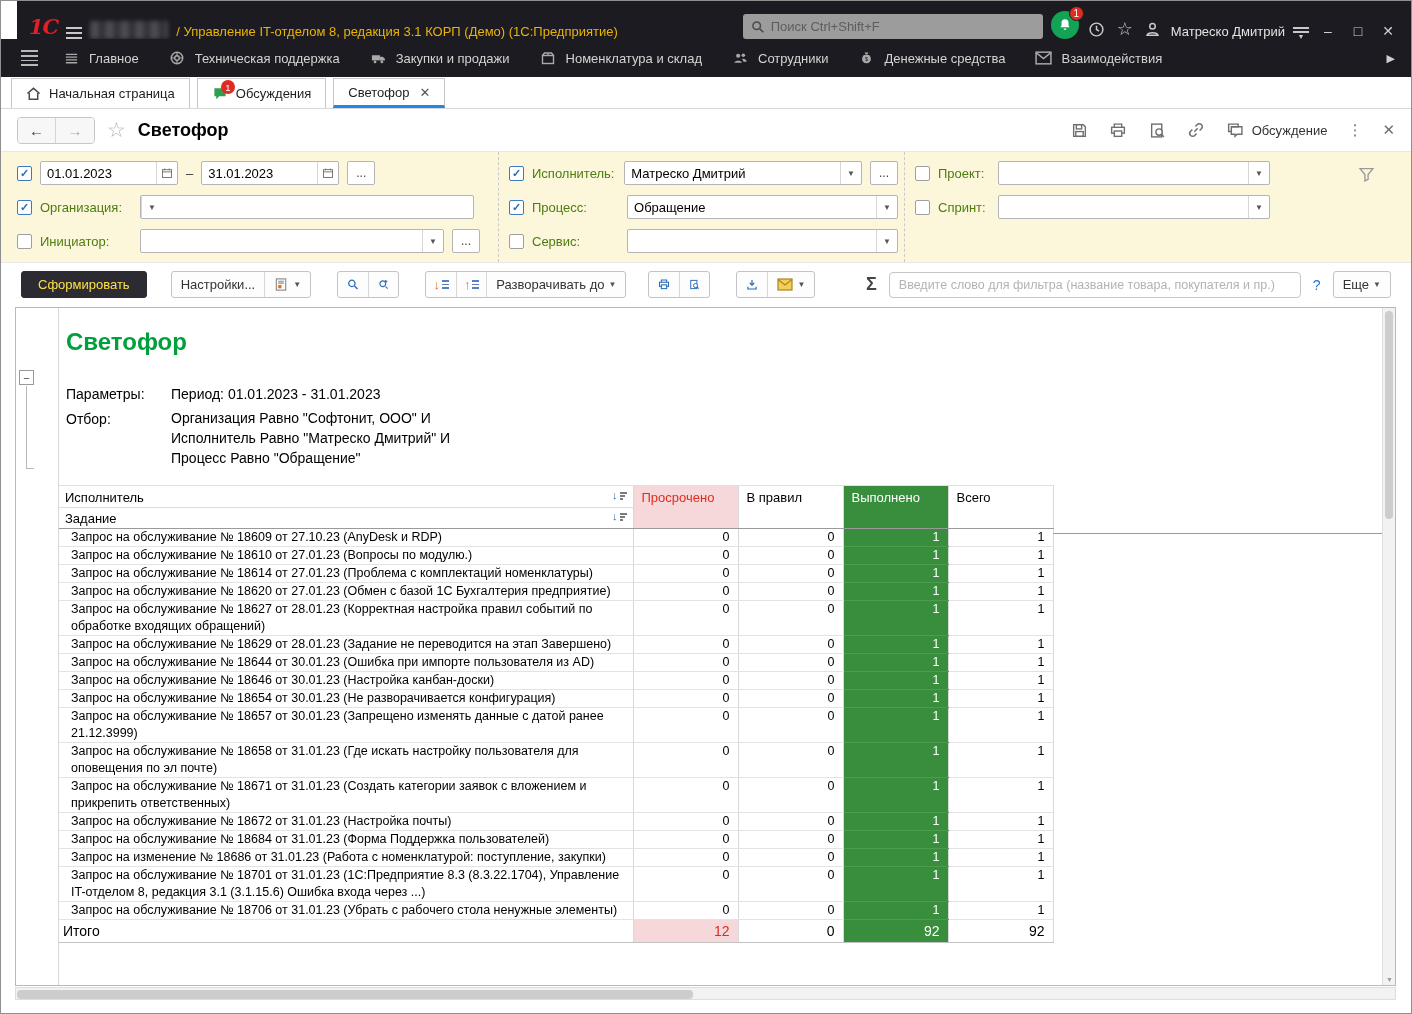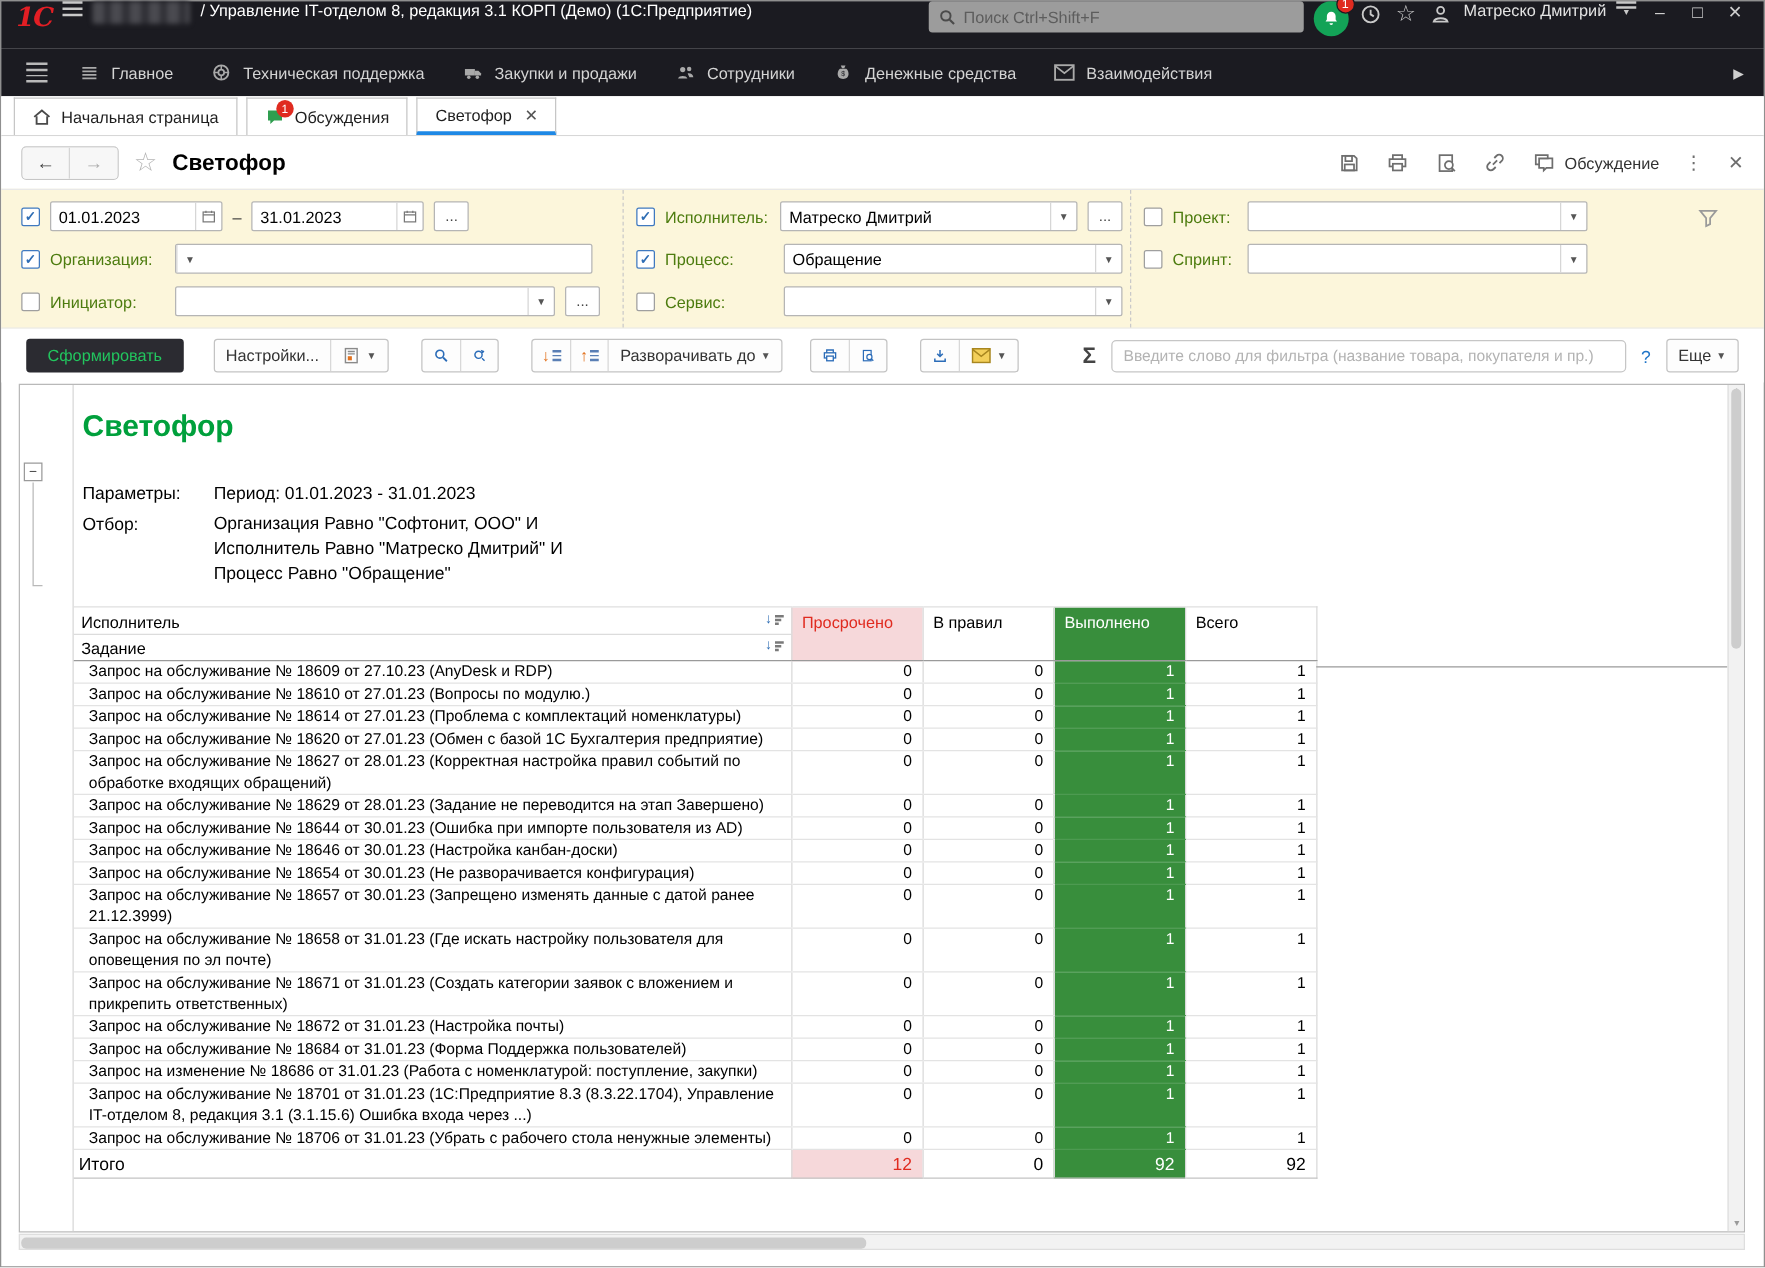--- a/index.html
+++ b/index.html
@@ -1,26 +1,26 @@
 <!DOCTYPE html>
 <html><head>
 <meta charset="utf-8">
 <style>
   *{box-sizing:border-box;margin:0;padding:0}
   html,body{width:1412px;height:1014px}
   body{font-family:"Liberation Sans",sans-serif;background:#fff;position:relative;overflow:hidden}
   .window{position:absolute;inset:0;border:1px solid #8f8f8f;background:#fff}
 
   
-  .titlebar{position:absolute;left:0;top:0;right:0;height:38px;background:#1b1b21;display:flex;align-items:flex-start;padding:0 12px;color:#d8d8d8;gap:8px}
+  .titlebar{position:absolute;left:16px;top:0;right:0;height:38px;background:#1b1b21;display:flex;align-items:flex-end;padding:0 12px;color:#d8d8d8;gap:8px}
   .logo1c{color:#e31e24;font-family:"DejaVu Serif",serif;font-weight:bold;font-style:italic;font-size:21px;letter-spacing:-1px}
   .hamb{display:inline-flex;flex-direction:column;gap:3px;cursor:pointer}
   .hamb i{display:block;width:16px;height:2px;background:#c9c9c9}
   .blurblock{width:78px;height:18px;border-radius:2px;background:repeating-linear-gradient(90deg,#4a4a50 0 9px,#303036 9px 15px);filter:blur(2px)}
-  .apptitle{font-size:13px;color:#ffffff;white-space:nowrap}
+  .apptitle{font-size:13px;color:#eab308;white-space:nowrap}
   .tsearch{margin-left:auto;width:300px;height:25px;background:#9c9c9c;border-radius:3px;display:flex;align-items:center;gap:6px;padding:0 8px;color:#4b4b4b}
   .tsearch input{border:0;outline:0;background:transparent;flex:1;font-size:13px;color:#3c3c3c}
   .tsearch input::placeholder{color:#5d5d5d}
   .bellwrap{position:relative;width:28px;height:28px}
   .bellcirc{width:28px;height:28px;border-radius:50%;background:#13a357;display:flex;align-items:center;justify-content:center}
   .badge{position:absolute;top:-5px;right:-5px;min-width:15px;height:15px;border-radius:8px;background:#e02b20;color:#fff;font-size:10px;display:flex;align-items:center;justify-content:center;padding:0 3px;border:1px solid #1b1b21}
   .ticon{width:20px;height:20px;color:#c9c9c9;display:inline-flex;align-items:center;justify-content:center;cursor:pointer}
   .username{font-size:13px;color:#e2e2e2;white-space:nowrap}
   .winctl{font-size:14px;color:#cfcfcf;width:22px;text-align:center;cursor:pointer}
   .svcmenu{display:inline-flex;flex-direction:column;align-items:center;gap:2px;cursor:pointer}
@@ -70,21 +70,21 @@
   .fld{display:flex;height:24px;border:1px solid #b5b5b5;background:#fff;align-items:stretch;border-radius:2px}
   .fld input{border:0;outline:0;flex:1;padding:0 6px;font-size:13px;color:#000;background:transparent;min-width:0}
   .fld .seg{width:21px;border-left:1px solid #d6d6d6;display:flex;align-items:center;justify-content:center;color:#666;cursor:pointer}
   .fld .car{font-size:8px;color:#555}
   .mbtn{height:24px;border:1px solid #b5b5b5;border-radius:2px;background:#fff;padding:0 8px;font-size:12px;color:#444;display:inline-flex;align-items:center;cursor:pointer}
   .dash{color:#333;font-size:13px}
   .funnel{position:absolute;right:36px;top:14px;color:#9a9a9a;cursor:pointer}
 
   
   .abar{position:absolute;left:0;top:262px;right:0;height:43px;background:#fff;display:flex;align-items:center;padding:0 20px}
-  .primary{background:#2b2b31;color:#22c55e;border:1px solid #2b2b31;height:27px;padding:0 16px;border-radius:3px;font-size:13px;cursor:pointer}
+  .primary{background:#2b2b31;color:#fde047;border:1px solid #2b2b31;height:27px;padding:0 16px;border-radius:3px;font-size:13px;cursor:pointer}
   .tgroup{display:flex;height:27px;border:1px solid #c3c3c3;border-radius:3px;background:#fdfdfd;overflow:hidden;align-items:stretch}
   .tgroup .tseg{display:flex;align-items:center;padding:0 9px;font-size:13px;color:#333;cursor:pointer}
   .tgroup .tseg + .tseg{border-left:1px solid #d8d8d8}
   .sqbtn{width:30px;display:flex;align-items:center;justify-content:center;cursor:pointer}
   .car8{font-size:8px;color:#555;margin-left:4px}
   .arrowico{display:inline-flex;align-items:center;gap:2px}
   .arrowico .ar{font-size:13px;font-weight:bold}
   .sbarscol{display:inline-flex;flex-direction:column;gap:2px}
   .sbarscol i{display:block;width:7px;height:1.5px;background:#5a7fb5}
   .sigma{font-size:18px;color:#444;font-weight:bold;margin:0 12px 0 auto}
@@ -220,20 +220,30 @@
         <span class="menu-item">
           <span class="micon">
             <svg width="17" height="15" viewBox="0 0 16 16">
               <rect x="1" y="4.5" width="8.5" height="5.5" fill="currentColor"></rect>
               <path d="M9.5 6h3l2.3 2.3V10H9.5z" fill="currentColor"></path>
               <circle cx="4.3" cy="11.6" r="1.5" fill="currentColor"></circle>
               <circle cx="11.6" cy="11.6" r="1.5" fill="currentColor"></circle>
             </svg>
           </span>
           <span>Закупки и продажи</span>
+        </span>
+        <span class="menu-item">
+          <span class="micon">
+            <svg width="16" height="16" viewBox="0 0 16 16">
+              <rect x="2.5" y="5.5" width="11" height="8" fill="none" stroke="currentColor" stroke-width="1.4"></rect>
+              <path d="M2.5 5.5L4.5 3h7l2 2.5" fill="none" stroke="currentColor" stroke-width="1.4"></path>
+              <line x1="8" y1="3" x2="8" y2="5.5" stroke="currentColor" stroke-width="1.2"></line>
+            </svg>
+          </span>
+          <span>Номенклатура и склад</span>
         </span>
         <span class="menu-item">
           <span class="micon">
             <svg width="17" height="15" viewBox="0 0 16 16">
               <circle cx="5.5" cy="5" r="2.2" fill="currentColor"></circle>
               <path d="M1.5 12.5c.6-2.8 7.4-2.8 8 0z" fill="currentColor"></path>
               <circle cx="11" cy="4.5" r="1.9" fill="currentColor"></circle>
               <path d="M9.7 8.3c2.2-.6 4.6.7 4.9 3.2h-3.4" fill="currentColor"></path>
             </svg>
           </span>

